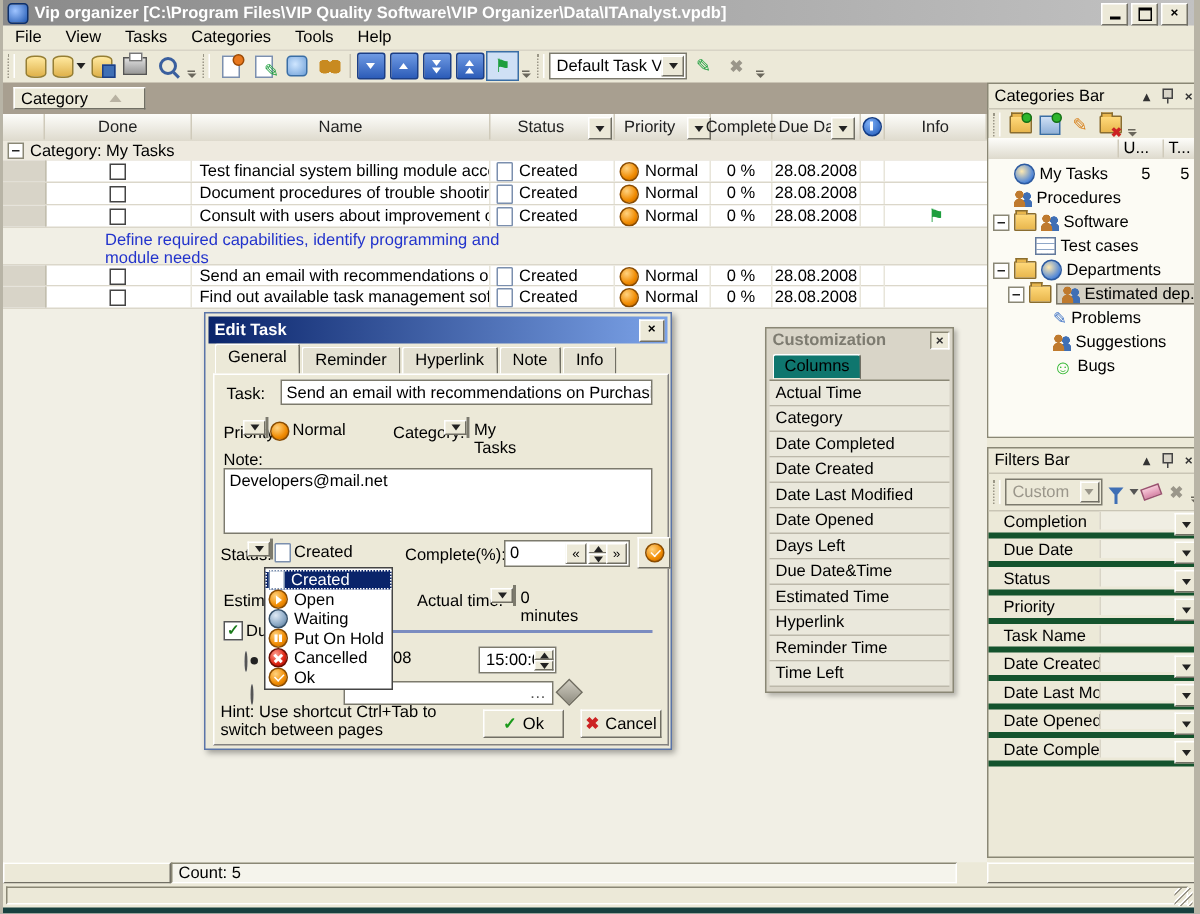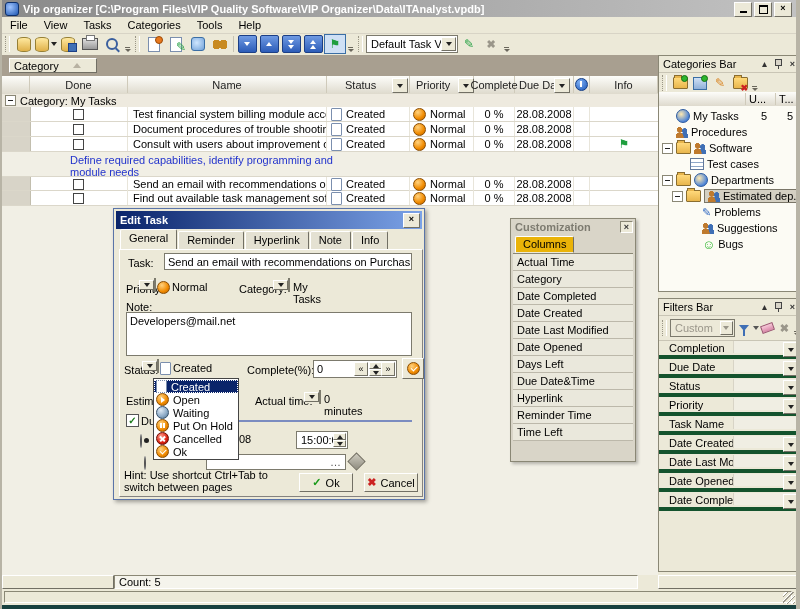--- a/index.html
+++ b/index.html
@@ -86,23 +86,23 @@
   .redx{color:#cc2222;font-size:9px;font-weight:bold;position:absolute;right:0;bottom:0;line-height:8px}
   .i-tree{width:12px;height:11px;background:linear-gradient(#cfe0f5,#8fb0d8);border:1px solid #3a6ea5;flex:none}
   .frow{position:absolute;left:0;width:142px;height:19px;border-bottom:4px solid #14532d;display:flex;align-items:center;box-sizing:border-box}
   .fval{position:absolute;left:74px;top:1px;bottom:2px;right:0;background:#f0eee3;border-left:1px solid #d8d4c6}
   .farrow{position:absolute;right:2px;top:2px;width:14px;height:13px;background:#ece9d8;border:1px solid;border-color:#fff #716f64 #716f64 #fff;display:flex;align-items:center;justify-content:center}
   .i-funnel{width:0;height:0;border-left:5px solid transparent;border-right:5px solid transparent;border-top:6px solid #3f6fb5;position:relative}
   .i-funnel::after{content:"";position:absolute;left:-1px;top:-1px;width:2px;height:6px;background:#3f6fb5}
   .i-eraser{width:11px;height:6px;background:linear-gradient(#f7c8d8,#d887a8);border:1px solid #9a5070;transform:rotate(-20deg)}
   
   .custrow{height:17px;background:#eae8dc;border-bottom:1px solid #bcb8aa;display:flex;align-items:center;padding-left:4px;box-sizing:border-box}
-  .tab{display:inline-block;padding:1px 7px 2px;background:#eab308;border:1px solid;border-color:#fff #716f64 #ece9d8 #fff;border-radius:2px 2px 0 0;position:relative}
+  .tab{display:inline-block;padding:1px 7px 2px;background:#0f766e;border:1px solid;border-color:#fff #716f64 #ece9d8 #fff;border-radius:2px 2px 0 0;position:relative}
   
-  .dlg{left:111px;top:208px;width:312px;height:292px;background:#ece9d8;border:1px solid #5a74a8;box-shadow:2px 2px 4px rgba(0,0,0,.35);z-index:20;box-sizing:border-box}
+  .dlg{left:134px;top:208px;width:312px;height:292px;background:#ece9d8;border:1px solid #5a74a8;box-shadow:2px 2px 4px rgba(0,0,0,.35);z-index:20;box-sizing:border-box}
   .dtitle{position:absolute;left:2px;top:2px;right:2px;height:18px;background:linear-gradient(to right,#0a246a,#7ba2e7);color:#fff;font-weight:bold;display:flex;align-items:center;padding-left:4px;box-sizing:border-box}
   .dtabs{position:absolute;left:6px;top:24px;height:17px;display:flex;align-items:flex-end}
   .dtab{padding:2px 8px;border:1px solid;border-color:#fff #716f64 transparent #fff;background:#e4e1d2;margin-right:1px;border-radius:2px 2px 0 0;height:13px}
   .dtab.active{background:#ece9d8;height:15px;font-weight:normal}
   .dpage{position:absolute;left:5px;top:40px;width:302px;height:246px;border:1px solid;border-color:#fff #848280 #848280 #fff;background:#ece9d8}
   .dlbl{position:absolute;white-space:nowrap}
   .spinv{position:absolute;right:1px;top:1px;bottom:1px;width:13px;display:flex;flex-direction:column}
   .spinv div{flex:1;background:#ece9d8;border:1px solid;border-color:#fff #716f64 #716f64 #fff;display:flex;align-items:center;justify-content:center}
   .ddlist{position:absolute;left:39px;top:169px;width:86px;height:82px;background:#fff;border:1px solid #444;z-index:40;padding-top:1px;box-sizing:border-box}
   .ddi{height:13px;display:flex;align-items:center;gap:4px;padding-left:2px}
@@ -598,20 +598,23 @@
       <div class="custrow">
           <span>Date Opened</span>
         </div>
       <div class="custrow">
           <span>Days Left</span>
         </div>
       <div class="custrow">
           <span>Due Date&amp;Time</span>
         </div>
       <div class="custrow">
+          <span>Estimated Time</span>
+        </div>
+      <div class="custrow">
           <span>Hyperlink</span>
         </div>
       <div class="custrow">
           <span>Reminder Time</span>
         </div>
       <div class="custrow">
           <span>Time Left</span>
         </div>
     </div>
   </div>

